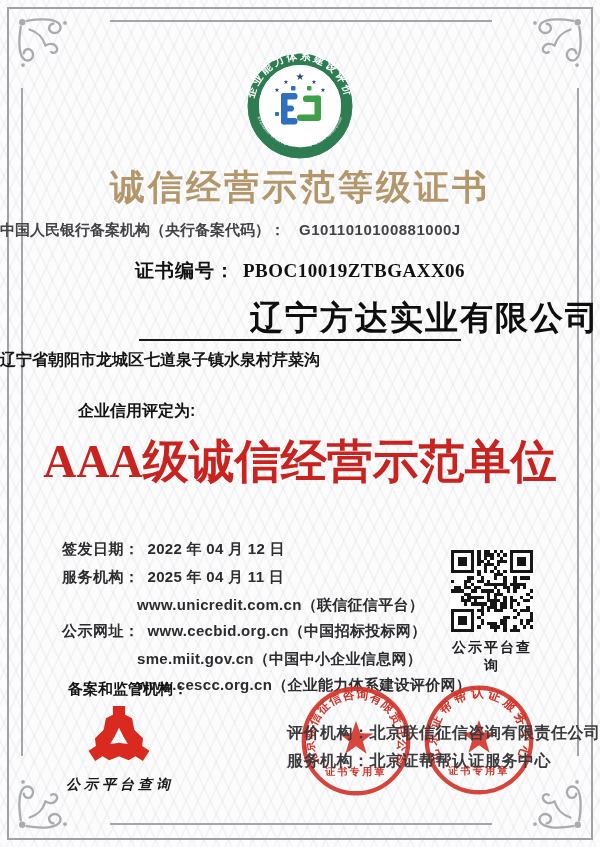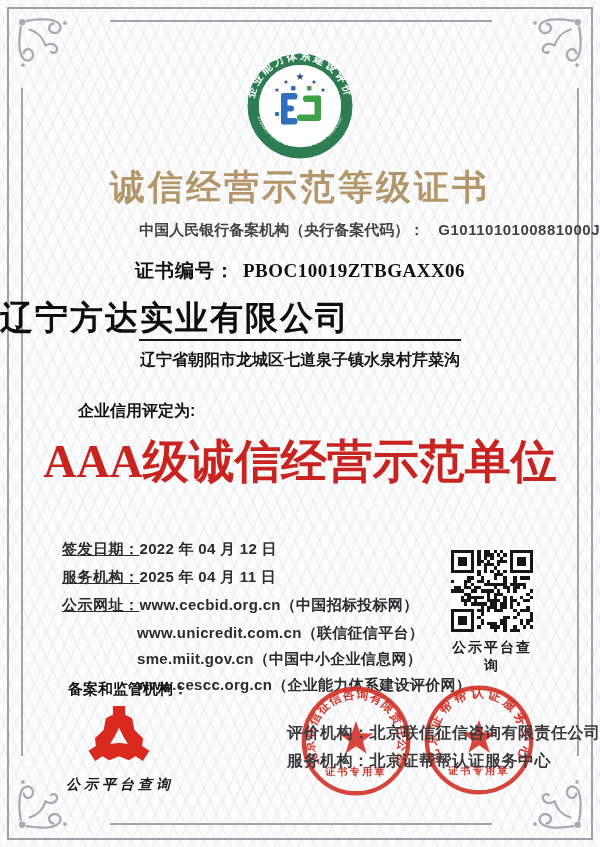--- a/index.html
+++ b/index.html
@@ -24,43 +24,43 @@
   .corner.tl{left:15px;top:15px;}
   .corner.tr{right:15px;top:15px;transform:scaleX(-1);}
   .corner.bl{left:15px;bottom:15px;transform:scaleY(-1);}
   .corner.br{right:15px;bottom:15px;transform:scale(-1,-1);}
 
   .emblem{position:absolute;left:247px;top:53px;width:106px;height:106px;}
 
   .title{position:absolute;left:0;right:0;top:164px;margin:0;text-align:center;
     font-size:35px;font-weight:900;letter-spacing:3px;color:#b3976b;
     font-family:"Liberation Sans","DejaVu Sans",sans-serif;}
-  .subtitle{position:absolute;left:0;right:0;top:221px;text-align:right;
+  .subtitle{position:absolute;left:0;right:0;top:221px;text-align:left;
     font-size:15px;font-weight:600;color:#434345;}
   .subtitle .code{margin-left:14px;letter-spacing:.5px;}
   .certno{position:absolute;left:0;right:0;top:258px;text-align:center;font-size:19px;color:#111;}
   .certno .lbl{font-weight:800;letter-spacing:1px;}
   .certno .val{font-family:"Liberation Serif","DejaVu Serif",serif;font-weight:700;margin-left:8px;letter-spacing:.5px;}
 
-  .company{position:absolute;left:0;right:0;top:296px;text-align:left;
+  .company{position:absolute;left:0;right:0;top:296px;text-align:right;
     font-size:33px;font-weight:900;letter-spacing:2px;color:#0e0e0f;
     font-family:"Liberation Serif","DejaVu Serif",serif;}
   .company-underline{position:absolute;left:139px;top:339px;width:322px;height:2px;background:#1b1b1c;}
-  .address{position:absolute;left:0;right:0;top:350px;text-align:center;
+  .address{position:absolute;left:0;right:0;top:350px;
     font-size:16px;font-weight:800;color:#141415;}
 
   .rating-label{position:absolute;left:78px;top:401px;font-size:16px;font-weight:800;color:#141415;}
   .rating-value{position:absolute;left:0;right:0;top:431px;text-align:center;
     font-size:46px;font-weight:900;color:#c8231f;letter-spacing:0px;
     font-family:"Liberation Serif","DejaVu Serif",serif;}
 
   .info{position:absolute;left:62px;top:540px;font-size:15px;color:#2c2c2e;font-weight:600;}
   .info .row{margin-bottom:9px;white-space:nowrap;}
   .info .row.site-extra{margin-left:75px;margin-bottom:7px;}
-  .info .lbl{letter-spacing:.5px;margin-right:0;text-decoration:underline;}
+  .info .lbl{letter-spacing:.5px;margin-right:8px;}
   .info .val{letter-spacing:.3px;}
 
   .qr-wrap{position:absolute;left:451px;top:550px;width:82px;text-align:center;}
   .qr{display:grid;grid-template-columns:repeat(25,1fr);width:82px;height:82px;background:#fff;}
   .qr div{background:transparent;}
   .qr div.on{background:#161616;}
   .qr-caption{margin-top:7px;font-size:14px;font-weight:600;color:#1d1d1f;letter-spacing:2px;}
 
   .regulator-label{position:absolute;left:68px;top:680px;font-size:15px;font-weight:800;color:#141415;}
   .pbc-icon{position:absolute;left:84px;top:705px;width:70px;height:70px;}
@@ -173,24 +173,24 @@
   <div class="rating-label">企业信用评定为:</div>
   <div class="rating-value">AAA级诚信经营示范单位</div>
 
   <div class="info">
     <div class="row">
       <span class="lbl">签发日期：</span><span class="val">2022 年 04 月 12 日</span>
     </div>
     <div class="row">
       <span class="lbl">服务机构：</span><span class="val">2025 年 04 月 11 日</span>
     </div>
+    <div class="row site-extra"><span class="val">www.unicredit.com.cn（联信征信平台）</span></div>
     <div class="row">
       <span class="lbl">公示网址：</span><span class="val">www.cecbid.org.cn（中国招标投标网）</span>
     </div>
-    <div class="row site-extra"><span class="val">www.unicredit.com.cn（联信征信平台）</span></div>
     <div class="row site-extra"><span class="val">sme.miit.gov.cn（中国中小企业信息网）</span></div>
     <div class="row site-extra"><span class="val">www.cescc.org.cn（企业能力体系建设评价网）</span></div>
   </div>
 
   <div class="qr-wrap">
     <div class="qr" id="qr">
         <div class="on"></div>
         <div class="on"></div>
         <div class="on"></div>
         <div class="on"></div>

